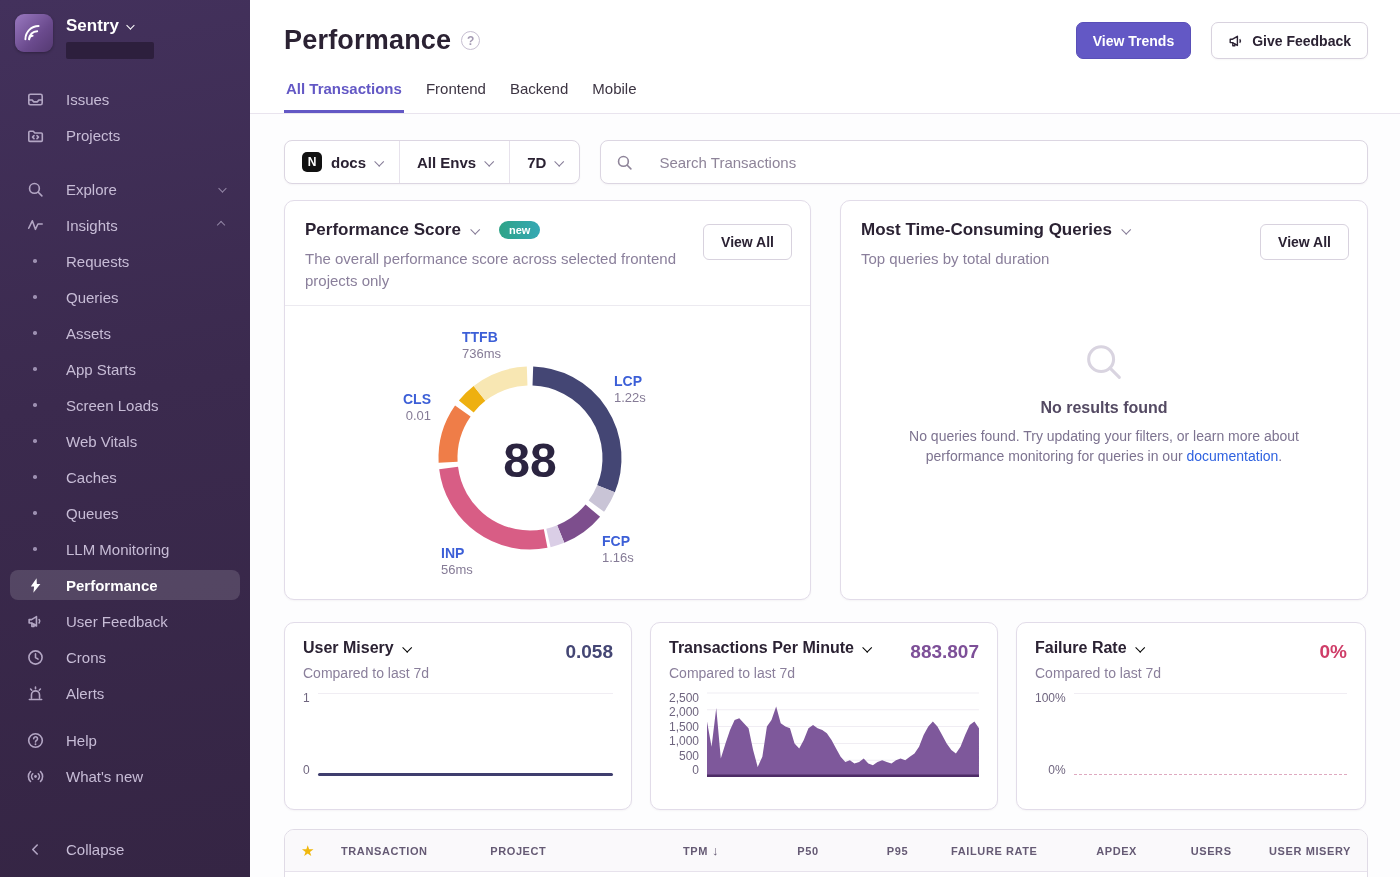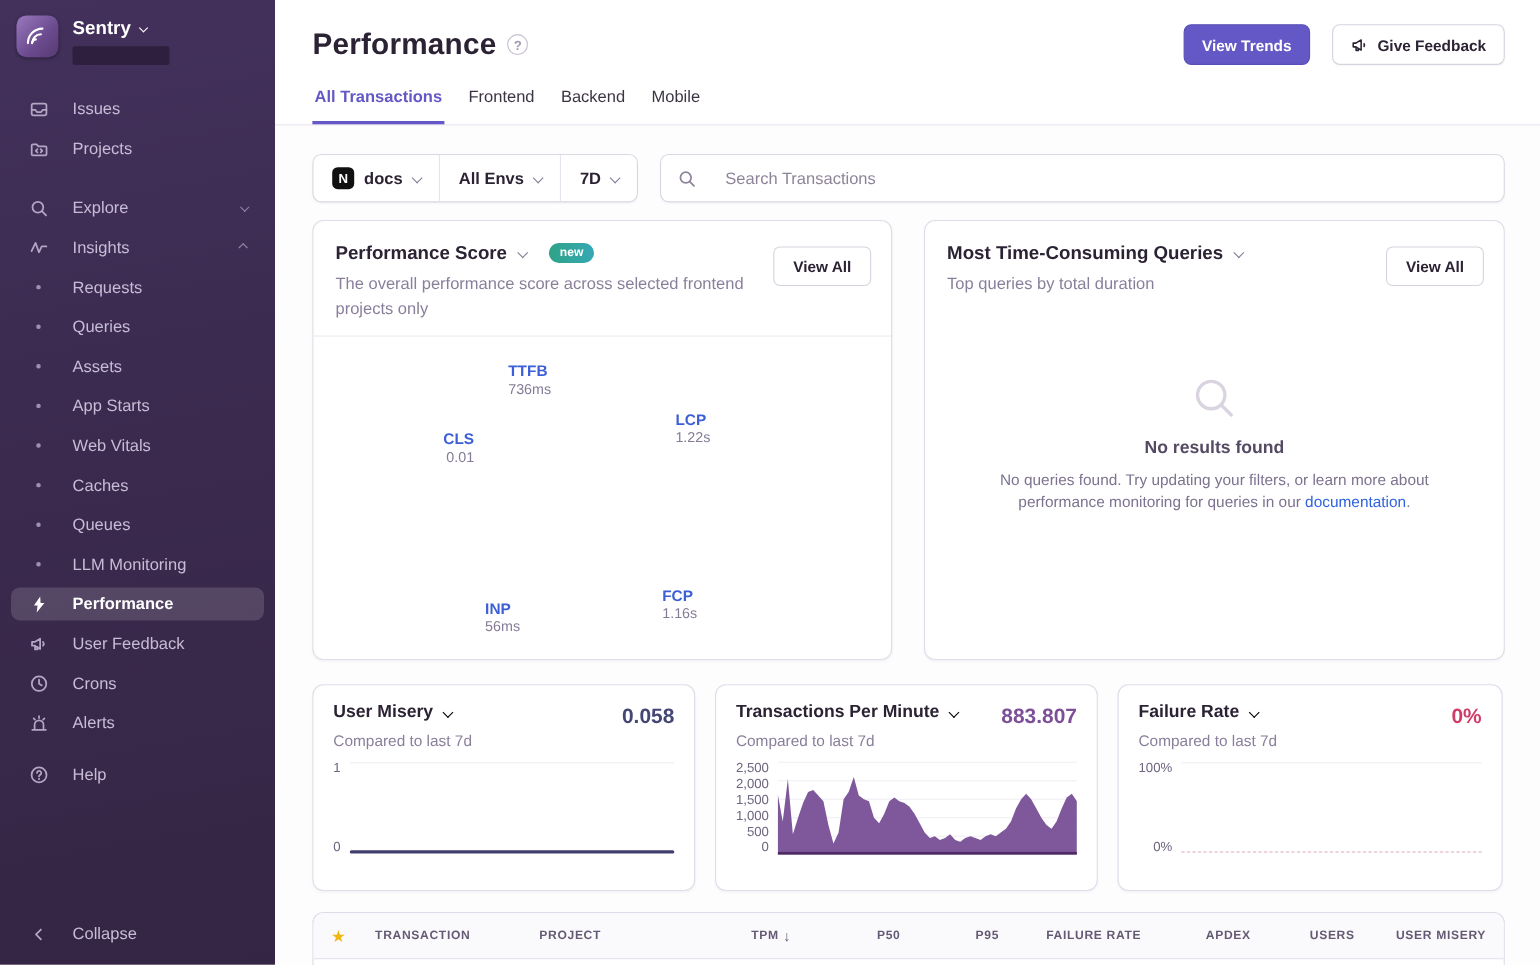--- a/index.html
+++ b/index.html
@@ -226,20 +226,26 @@
       <div class="nav-item sub">
         <span class="ico">
           <span class="dot"></span>
         </span>
         <span class="lbl">App Starts</span>
       </div>
       <div class="nav-item sub">
         <span class="ico">
           <span class="dot"></span>
         </span>
+        <span class="lbl">Screen Loads</span>
+      </div>
+      <div class="nav-item sub">
+        <span class="ico">
+          <span class="dot"></span>
+        </span>
         <span class="lbl">Web Vitals</span>
       </div>
       <div class="nav-item sub">
         <span class="ico">
           <span class="dot"></span>
         </span>
         <span class="lbl">Caches</span>
       </div>
       <div class="nav-item sub">
         <span class="ico">
@@ -292,20 +298,29 @@
       </div>
       <div class="nav-item gap-sm">
         <span class="ico">
           <svg class="ic" width="17" height="17" viewBox="0 0 16 16" fill="none" stroke="currentColor" stroke-width="1.5" stroke-linecap="round" stroke-linejoin="round">
             <circle cx="8" cy="8" r="6.4"></circle>
             <path d="M6.3 6.3a1.8 1.8 0 1 1 3 1.3c-.6.5-1.3.8-1.3 1.7"></path>
             <circle cx="8" cy="11.5" r=".9" fill="currentColor" stroke="none"></circle>
           </svg>
         </span>
         <span class="lbl">Help</span>
+      </div>
+      <div class="nav-item">
+        <span class="ico">
+          <svg class="ic" width="17" height="17" viewBox="0 0 16 16" fill="none" stroke="currentColor" stroke-width="1.5" stroke-linecap="round" stroke-linejoin="round">
+            <circle cx="8" cy="8" r="1.3" fill="currentColor" stroke="none"></circle>
+            <path d="M5.4 10.6a3.7 3.7 0 0 1 0-5.2M10.6 5.4a3.7 3.7 0 0 1 0 5.2M3.3 12.7a6.6 6.6 0 0 1 0-9.4M12.7 3.3a6.6 6.6 0 0 1 0 9.4"></path>
+          </svg>
+        </span>
+        <span class="lbl">What's new</span>
       </div>
       <div class="nav-item collapse-item">
         <span class="ico">
           <svg class="ic" width="17" height="17" viewBox="0 0 16 16" fill="none" stroke="currentColor" stroke-width="1.5" stroke-linecap="round" stroke-linejoin="round">
             <path d="M9.6 3.8L5.4 8l4.2 4.2"></path>
           </svg>
         </span>
         <span class="lbl">Collapse</span>
       </div>
     </nav>
@@ -371,20 +386,31 @@
         <div class="card-head ps-head">
           <div class="card-title-line">
             <span class="card-title">Performance Score</span>
             <span class="chev"></span>
             <span class="badge-new">new</span>
           </div>
           <div class="card-desc">The overall performance score across selected frontend projects only</div>
           <button class="view-all">View All</button>
         </div>
         <div class="donut-wrap">
+          <div id="donut-holder" class="donut-svg"><svg width="200" height="200">
+                <path d="M 102.86 18.05 A 82 82 0 0 1 176.03 130.72" fill="none" stroke="#444674" stroke-width="19"></path>
+                <path d="M 176.03 130.72 A 82 82 0 0 1 166.34 148.20" fill="none" stroke="#c9c4d6" stroke-width="19"></path>
+                <path d="M 162.82 152.71 A 82 82 0 0 1 130.72 176.03" fill="none" stroke="#7d4e8d" stroke-width="19"></path>
+                <path d="M 130.72 176.03 A 82 82 0 0 1 118.45 179.90" fill="none" stroke="#dacee6" stroke-width="19"></path>
+                <path d="M 115.65 180.49 A 82 82 0 0 1 18.61 109.99" fill="none" stroke="#d85d85" stroke-width="19"></path>
+                <path d="M 18.11 104.29 A 82 82 0 0 1 32.83 52.97" fill="none" stroke="#ef7d48" stroke-width="19"></path>
+                <path d="M 36.27 48.40 A 82 82 0 0 1 49.52 35.38" fill="none" stroke="#eeb010" stroke-width="19"></path>
+                <path d="M 49.52 35.38 A 82 82 0 0 1 97.14 18.05" fill="none" stroke="#f8e7b3" stroke-width="19"></path>
+                <text x="100" y="102" text-anchor="middle" dominant-baseline="central" class="donut-score">88</text>
+              </svg></div>
           <div class="vital v-ttfb">
             <div class="vn">TTFB</div>
             <div class="vv">736ms</div>
           </div>
           <div class="vital v-lcp">
             <div class="vn">LCP</div>
             <div class="vv">1.22s</div>
           </div>
           <div class="vital v-cls">
             <div class="vn">CLS</div>

